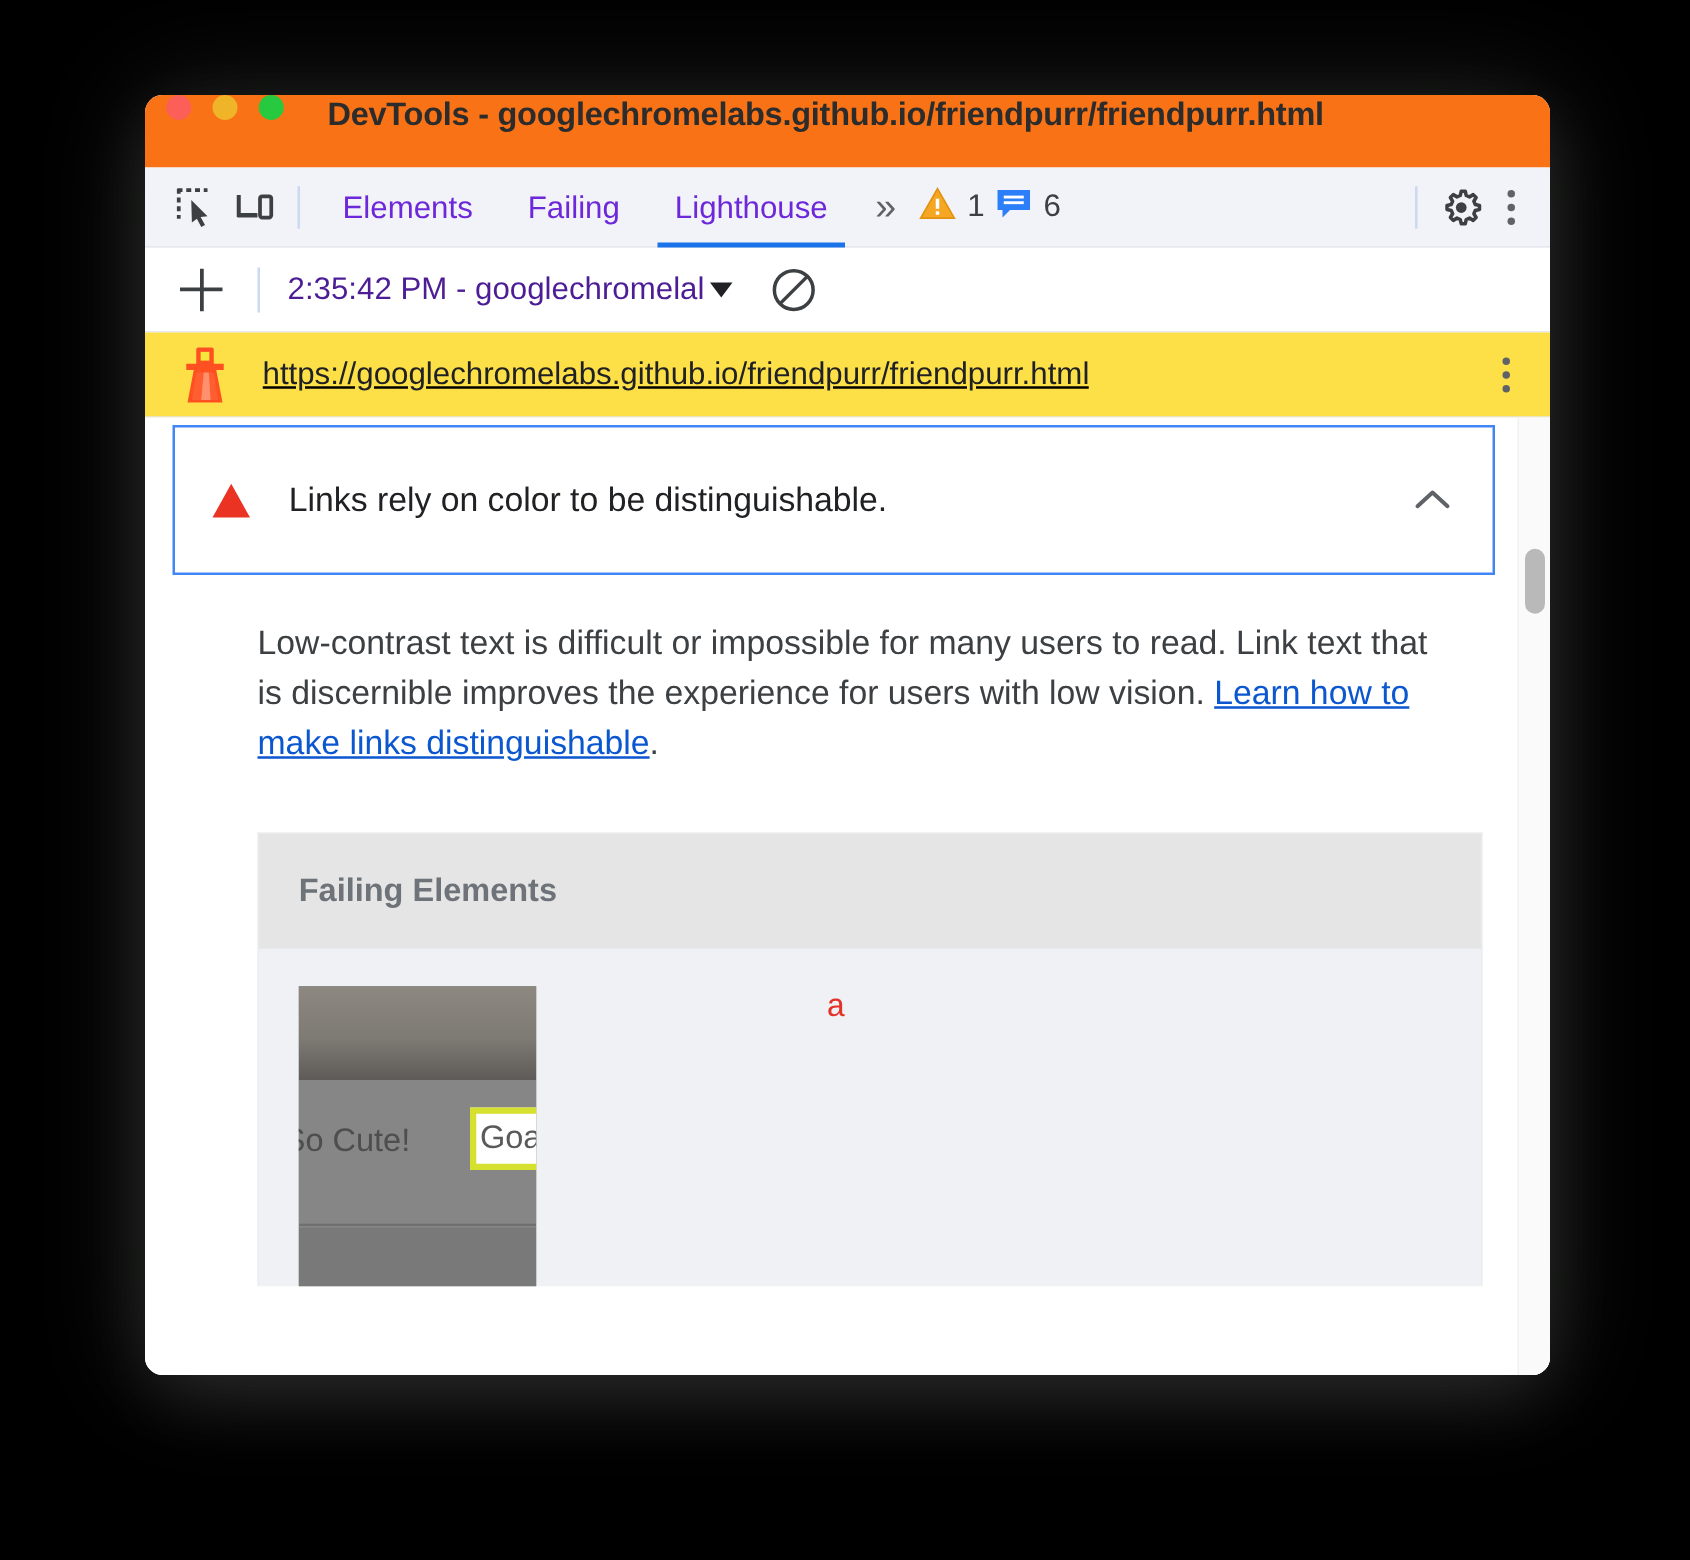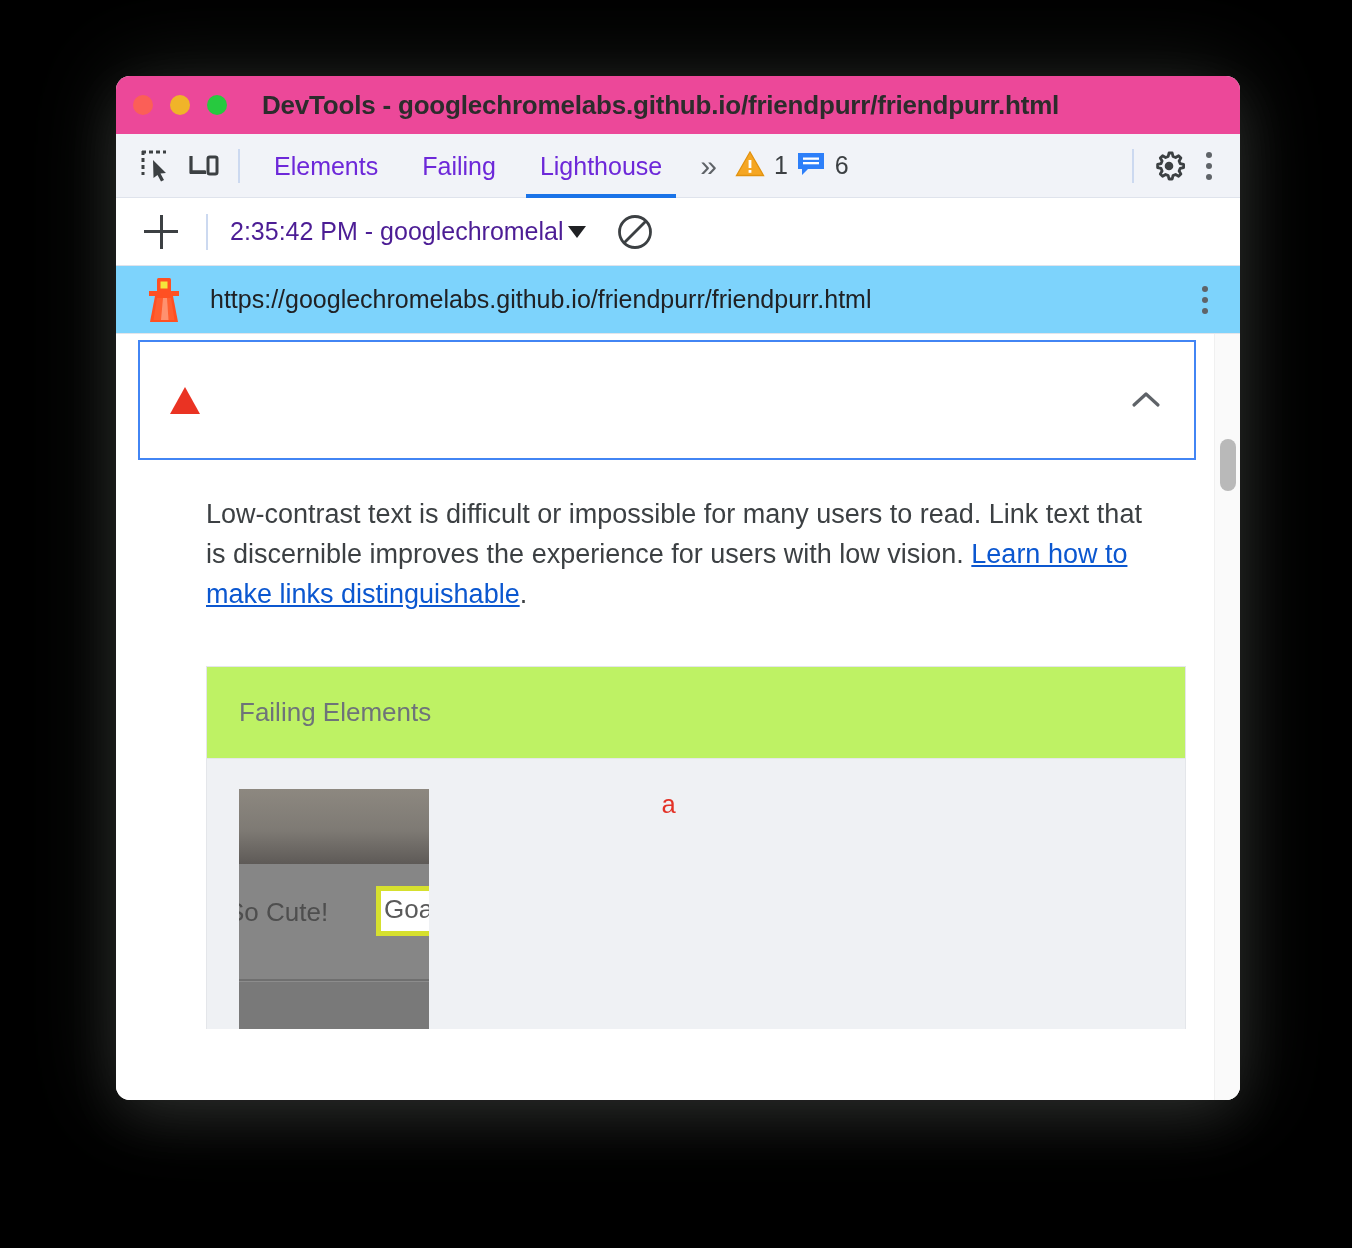--- a/index.html
+++ b/index.html
@@ -22,23 +22,23 @@
     border-radius: 14px;
     overflow: hidden;
     background: #ffffff;
     box-shadow: 0 18px 60px rgba(255,255,255,0.10),
                 0 0 90px rgba(180,200,180,0.16);
   }
 
   
   #titlebar {
     height: 58px;
-    background: #ec4899;
-    display: flex;
-    align-items: center;
+    background: #f97316;
+    display: flex;
+    align-items: flex-start;
     padding-left: 17px;
     position: relative;
   }
   .traffic {
     width: 20px; height: 20px;
     border-radius: 50%;
     margin-right: 17px;
     flex: none;
   }
   .traffic.red    { background: #fb5f57; }
@@ -163,25 +163,26 @@
   #clear-btn {
     width: 46px; height: 46px;
     margin-left: 26px;
     display:flex; align-items:center; justify-content:center;
     flex: none;
   }
 
   
   #urlbar {
     height: 68px;
-    background: #7dd3fc;
+    background: #fde047;
     border-bottom: 1px solid #e3e5ea;
     display: flex;
     align-items: center;
     padding: 0 18px 0 20px;
+    text-decoration: underline;
   }
   #lh-icon { width: 56px; height: 56px; flex: none; display:flex; align-items:center; justify-content:center;}
   #url-text {
     font-size: 25px;
     color: #202124;
     margin-left: 18px;
     white-space: nowrap;
     overflow: hidden;
   }
   #url-kebab { margin-left: auto; }
@@ -245,21 +246,22 @@
     margin: 52px 28px 0 90px;
     border: 1px solid #e4e6ea;
     border-bottom: none;
     background: #ffffff;
   }
   #table-head {
     height: 92px;
     display: flex; align-items: center;
     padding-left: 32px;
     border-bottom: 1px solid #e4e6ea;
-    background: #bef264;
+    background: #e5e5e5;
+    font-weight: bold;
   }
   #table-head-label {
     font-size: 26px;
     color: #6e7379;
   }
   #table-row {
     background: #eff1f4;
     display: flex;
     padding: 30px 0 0 32px;
     min-height: 250px;
@@ -435,20 +437,21 @@
         <i></i>
         <i></i>
       </span>
   </div>
 
   <div id="report">
     <div id="report-inner">
 
       <div id="audit-banner">
         <span id="warn-tri"></span>
+        <span id="audit-title">Links rely on color to be distinguishable.</span>
         <span id="audit-toggle">
           <svg width="30" height="20" viewBox="0 0 30 20">
             <path d="M3 15 L15 4 L27 15" fill="none" stroke="#5f6368" stroke-width="3.2" stroke-linecap="round" stroke-linejoin="round"></path>
           </svg>
         </span>
       </div>
 
       <p id="desc">
         <span>Low-contrast text is difficult or impossible for many users to read. Link text that is discernible improves the experience for users with low vision. </span><a href="#">Learn how to make links distinguishable</a><span>.</span>
       </p>

